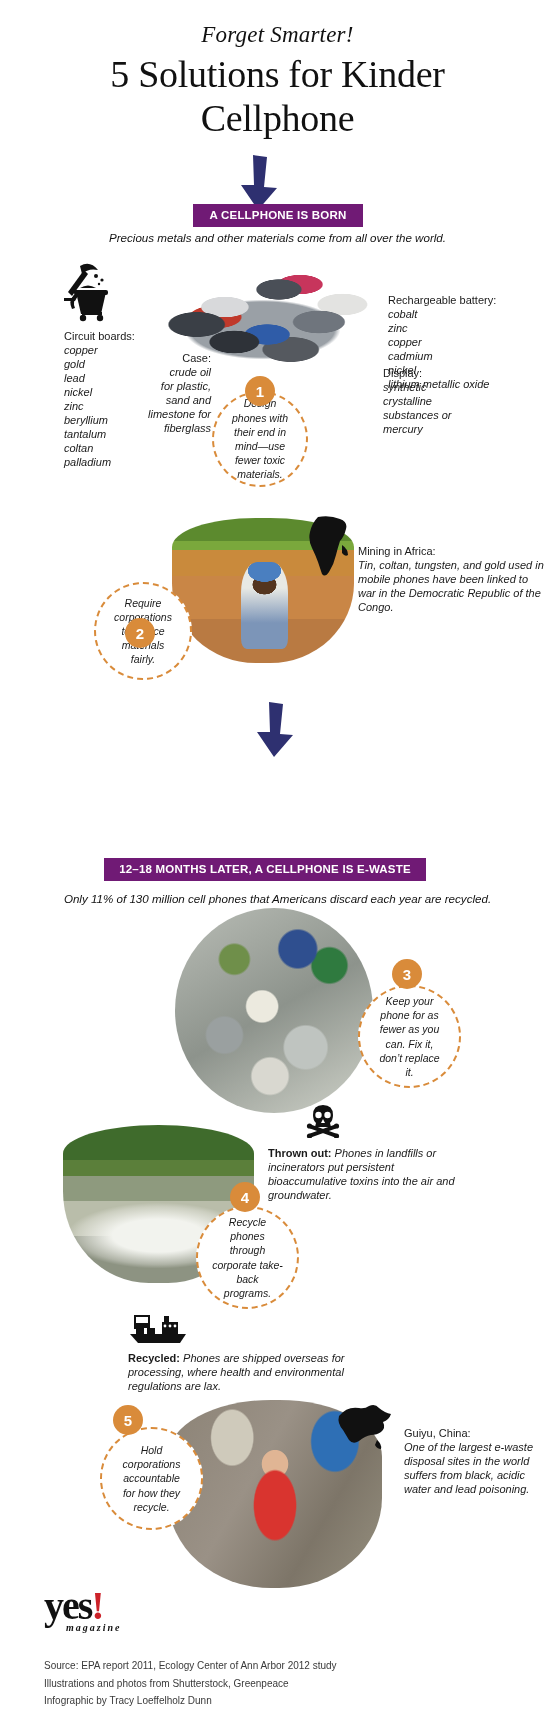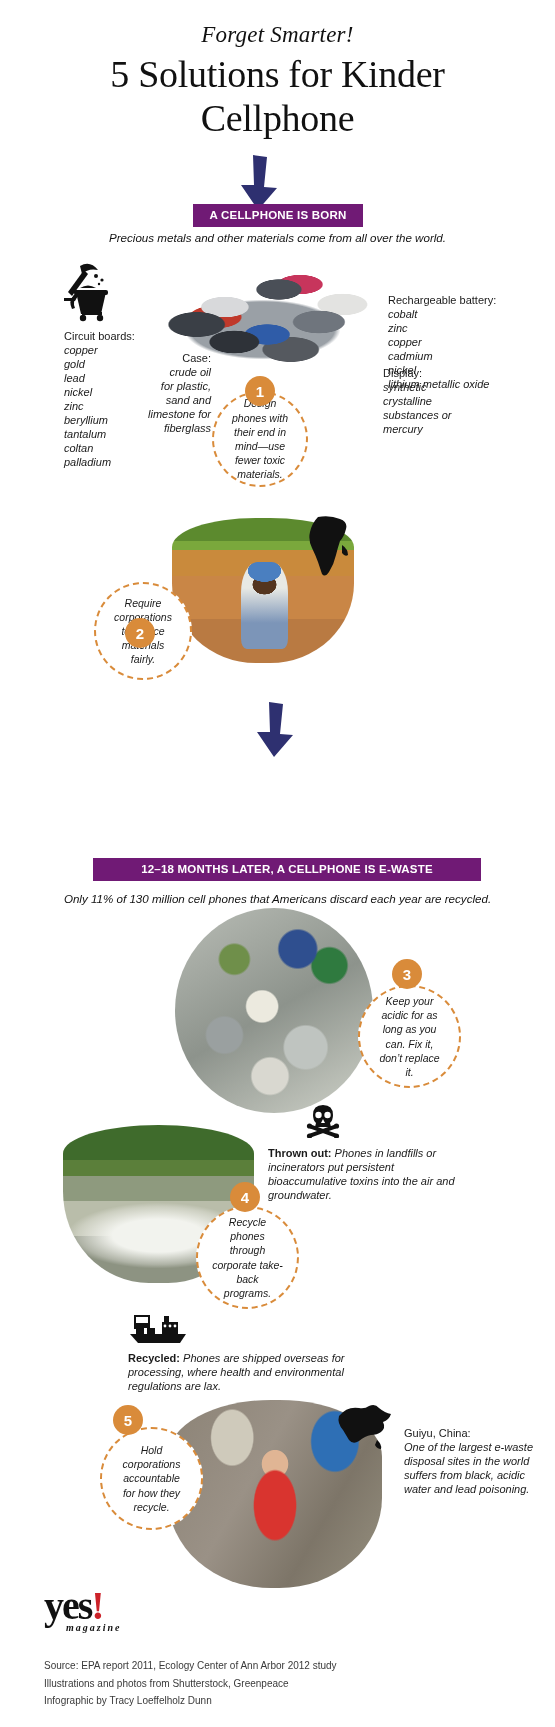--- a/index.html
+++ b/index.html
@@ -289,41 +289,45 @@
     <div class="figure"></div>
   </div>
 
   <div class="icon" style="left:308px; top:515px;">
     <svg width="48" height="62" viewBox="0 0 48 62">
       <path d="M10 2 q12 -2 22 2 q8 3 6 10 q-2 8 -6 12 q-2 6 -4 14 q-2 9 -7 17 q-4 6 -7 2 q-2 -6 -4 -12 q-3 -8 -6 -14 q-4 -8 -2 -16 q2 -9 8 -15 Z" fill="#111"></path>
       <path d="M34 30 q6 4 6 10 q-3 2 -6 -2 z" fill="#111"></path>
     </svg>
   </div>
 
+  <div class="label" style="left:358px; top:545px; width:190px;">
+    <b>Mining in Africa:</b>
+    <span class="body">Tin, coltan, tungsten, and gold used in mobile phones have been linked to war in the Democratic Republic of the Congo.</span>
+  </div>
 
   <div class="badge" style="left:125px; top:618px;">2</div>
   <div class="bubble" style="left:94px; top:582px; width:98px; height:98px;">
     <span class="txt">Require corporations to source materials fairly.</span>
   </div>
 
   <div class="arrow" style="left:252px; top:702px;">
     <svg width="46" height="55" viewBox="0 0 46 55">
       <path d="M17 0 L31 2 L28 32 L41 33 L22 55 L5 30 L18 30 Z" fill="#2e3070"></path>
     </svg>
   </div>
 
-  <div class="banner" style="left:93px; top:858px; width:388px;text-align:center;">12–18 MONTHS LATER, A CELLPHONE IS E-WASTE</div>
+  <div class="banner" style="left:104px; top:858px; width:322px;text-align:center;">12–18 MONTHS LATER, A CELLPHONE IS E-WASTE</div>
 
   <div class="subcap" style="top:892px;">Only 11% of 130 million cell phones that Americans discard each year are recycled.</div>
 
   <div class="photo photo-ewaste circle" style="left:175px; top:908px; width:198px; height:205px;"></div>
 
   <div class="badge" style="left:392px; top:959px;">3</div>
   <div class="bubble" style="left:358px; top:985px; width:103px; height:103px;">
-    <span class="txt">Keep your acidic for as long as you can. Fix it, don’t replace it.</span>
+    <span class="txt">Keep your phone for as fewer as you can. Fix it, don’t replace it.</span>
   </div>
 
   <div class="icon" style="left:306px; top:1104px;">
     <svg width="34" height="34" viewBox="0 0 34 34">
       <g fill="#111">
         <path d="M17 1 q10 0 10 10 q0 5 -3 8 l1 4 h-16 l1 -4 q-3 -3 -3 -8 q0 -10 10 -10 Z"></path>
         <circle cx="12.5" cy="11" r="3.2" fill="#fff"></circle>
         <circle cx="21.5" cy="11" r="3.2" fill="#fff"></circle>
         <path d="M17 15 l2 4 h-4 z" fill="#fff"></path>
         <rect x="2" y="25" width="30" height="4" rx="2" transform="rotate(20 17 27)"></rect>

